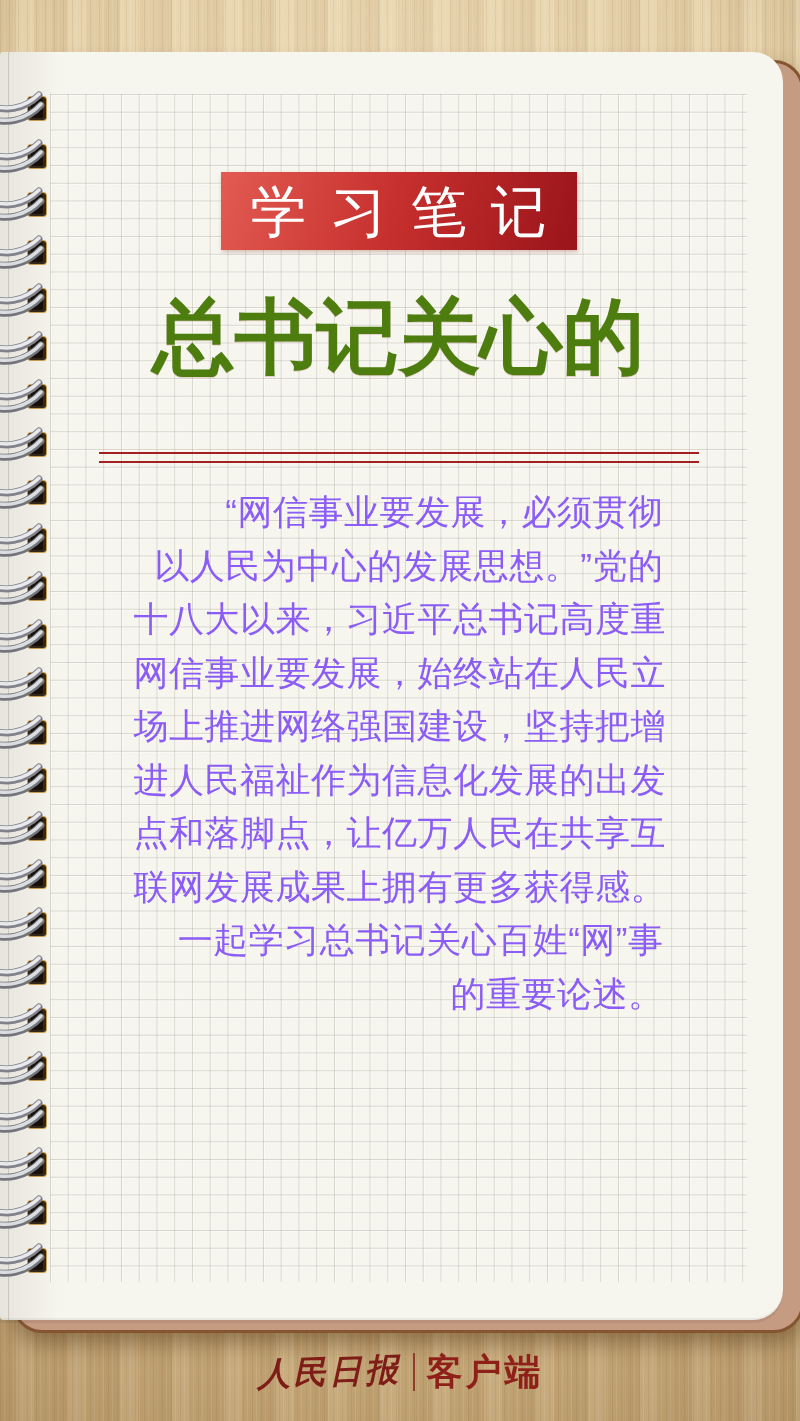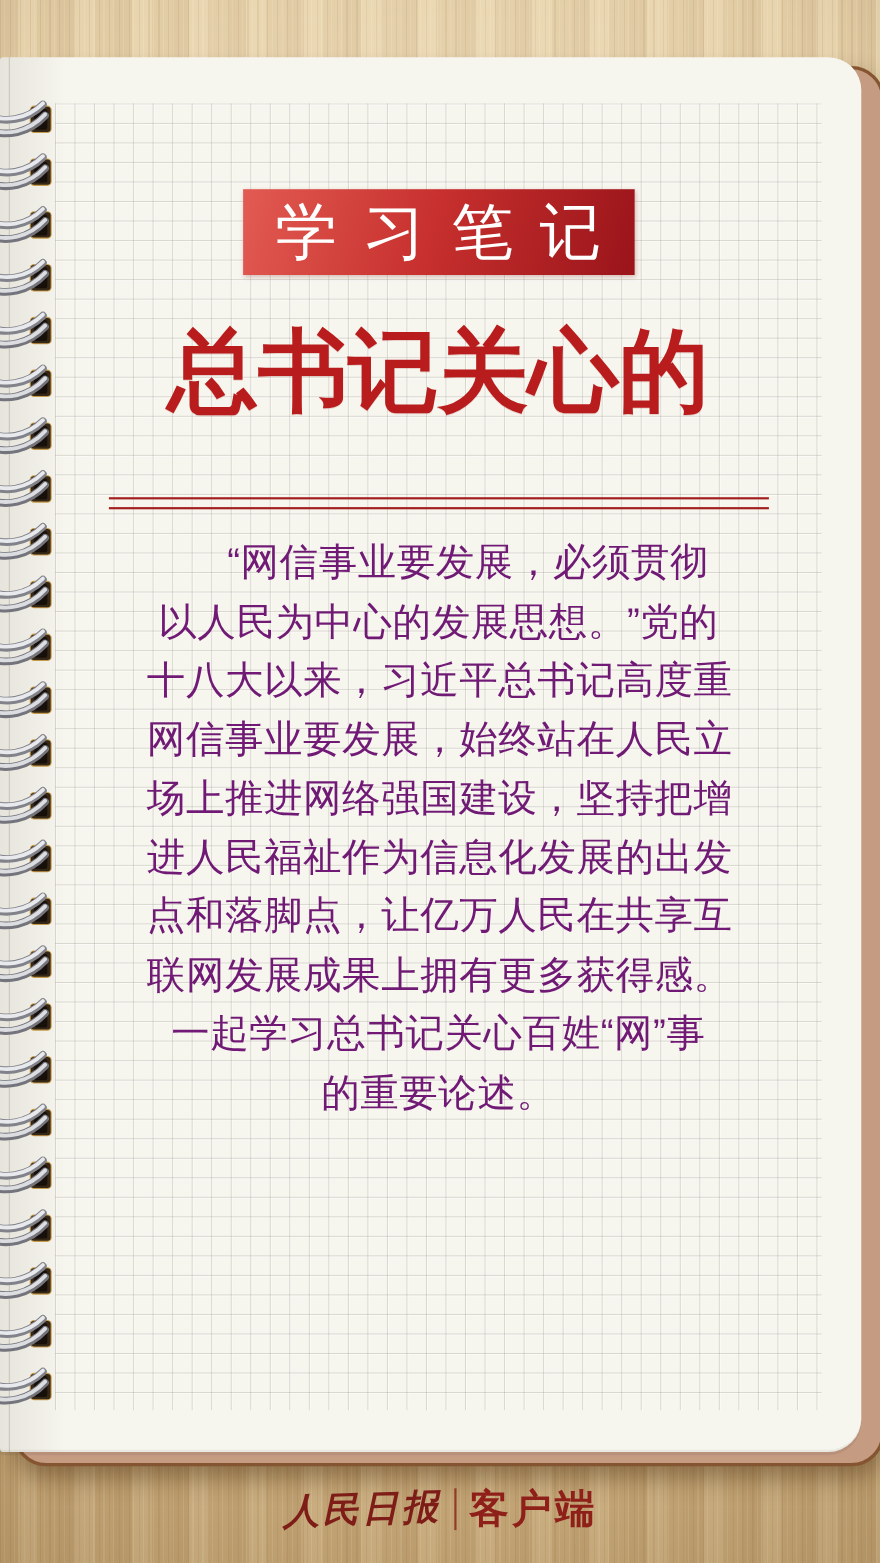--- a/index.html
+++ b/index.html
@@ -56,30 +56,30 @@
   .badge{
     display:inline-block;margin-top:120px;width:356px;height:78px;line-height:80px;
     background:linear-gradient(105deg,#e25b52 0%,#c7302e 48%,#9a141a 100%);
     color:#ffffff;font-family:"Liberation Serif","DejaVu Serif",serif;font-weight:normal;
     font-size:56px;letter-spacing:24px;text-indent:24px;
     box-shadow:1px 2px 4px rgba(120,20,20,.25);
   }
   .title{
     margin-top:36px;
     font-family:"Liberation Serif","DejaVu Serif",serif;font-weight:bold;
-    font-size:82px;line-height:104px;letter-spacing:0px;color:#b91c1c;
+    font-size:82px;line-height:104px;letter-spacing:0px;color:#4d7c0f;
     text-shadow:0 1px 0 rgba(140,10,10,.15);
   }
   .divider{
     width:600px;height:7px;margin:62px auto 0 auto;
     border-top:2px solid #a32020;border-bottom:2px solid #a32020;
   }
   .body-text{
-    width:530px;margin:22px auto 0 auto;text-align:center;
-    font-size:35px;line-height:53.5px;letter-spacing:.5px;color:#701a75;
+    width:530px;margin:22px auto 0 auto;text-align:right;
+    font-size:35px;line-height:53.5px;letter-spacing:.5px;color:#8b5cf6;
   }
   .body-text .line{white-space:nowrap;}
   .body-text .line:first-child{text-indent:1.55em;}
   
   .footer{
     position:absolute;left:0;right:0;top:1342px;height:60px;
     display:flex;align-items:center;justify-content:center;gap:12px;
   }
   .brand-script{
     font-family:"Liberation Serif","DejaVu Serif",serif;font-style:italic;font-weight:bold;

